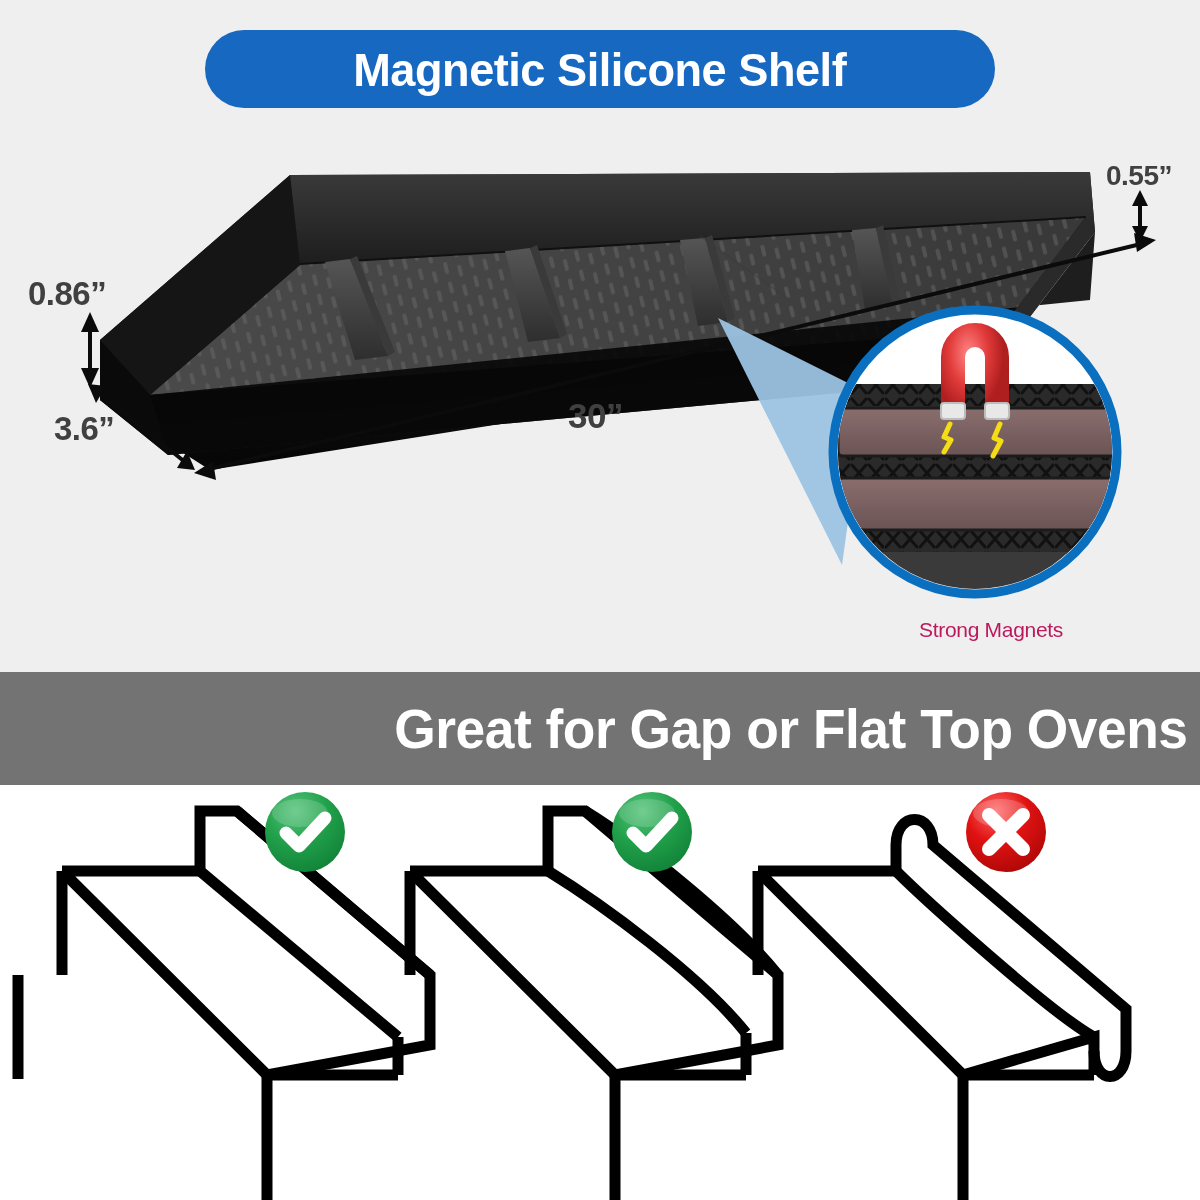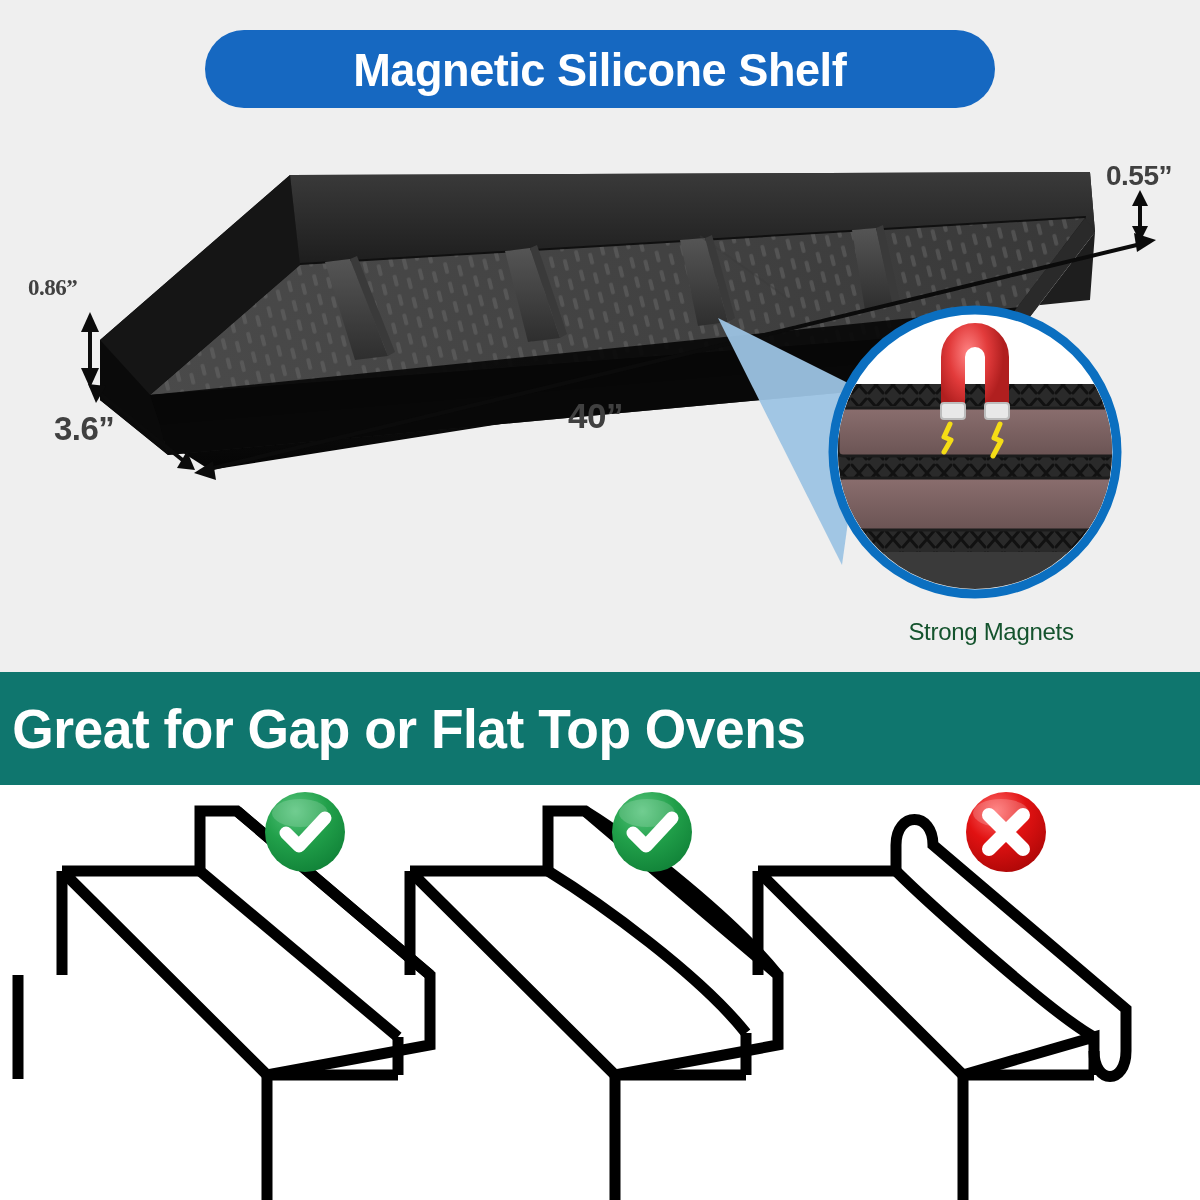--- a/index.html
+++ b/index.html
@@ -27,38 +27,38 @@
     color:#ffffff; font-size:47px; font-weight:bold;
     letter-spacing:-0.5px; white-space:nowrap;
     transform:scaleX(0.96);
   }
 
   
   .dimlabel{
     position:absolute; color:#404040; font-weight:bold;
     white-space:nowrap; font-size:31px; letter-spacing:-0.5px;
   }
-  #label-height{ left:28px; top:275px; font-size:23px;font-family:Liberation Serif, serif; }
+  #label-height{ left:28px; top:275px; font-size:33px; }
   #label-depth { left:54px; top:410px; font-size:33px; }
   #label-length{ left:568px; top:396px; font-size:35px; }
   #label-thick { left:1106px; top:160px; font-size:28px; }
 
   #magnets-caption{
     position:absolute; left:866px; top:618px; width:250px;
-    text-align:center; font-size:24px; color:#14532d; font-weight:400;
+    text-align:center; font-size:21px; color:#be185d; font-weight:400;
     letter-spacing:-0.3px;
   }
 
   
   .abs-svg{ position:absolute; left:0; top:0; }
 
   
   #blue-banner{
     position:absolute; left:0; top:672px; width:1200px; height:113px;
-    background:#0f766e; display:flex; align-items:center; justify-content:flex-start;
+    background:#737373; display:flex; align-items:center; justify-content:flex-end;
   }
   #blue-banner .t{
     color:#ffffff; font-size:55px; font-weight:bold; white-space:nowrap;
     letter-spacing:-0.5px; transform:scaleX(0.97);
   }
 
   
   #bottom-section{
     position:absolute; left:0; top:785px; width:1200px; height:415px;
     background:#ffffff;
@@ -210,21 +210,21 @@
 
       <g stroke="#f5dd16" stroke-width="5" fill="none" stroke-linecap="round" stroke-linejoin="round">
         <path d="M950 424 L944 437 L951 440 L944 452"></path>
         <path d="M1000 424 L994 438 L1001 441 L993 456"></path>
       </g>
     </g>
   </svg>
 
   <div class="dimlabel" id="label-height">0.86”</div>
   <div class="dimlabel" id="label-depth">3.6”</div>
-  <div class="dimlabel" id="label-length">40”</div>
+  <div class="dimlabel" id="label-length">30”</div>
   <div class="dimlabel" id="label-thick">0.55”</div>
 
   <div id="magnets-caption">Strong Magnets</div>
 </div>
 
 <div id="blue-banner">
   <span class="t">Great for Gap or Flat Top Ovens</span>
 </div>
 
 <div id="bottom-section">

